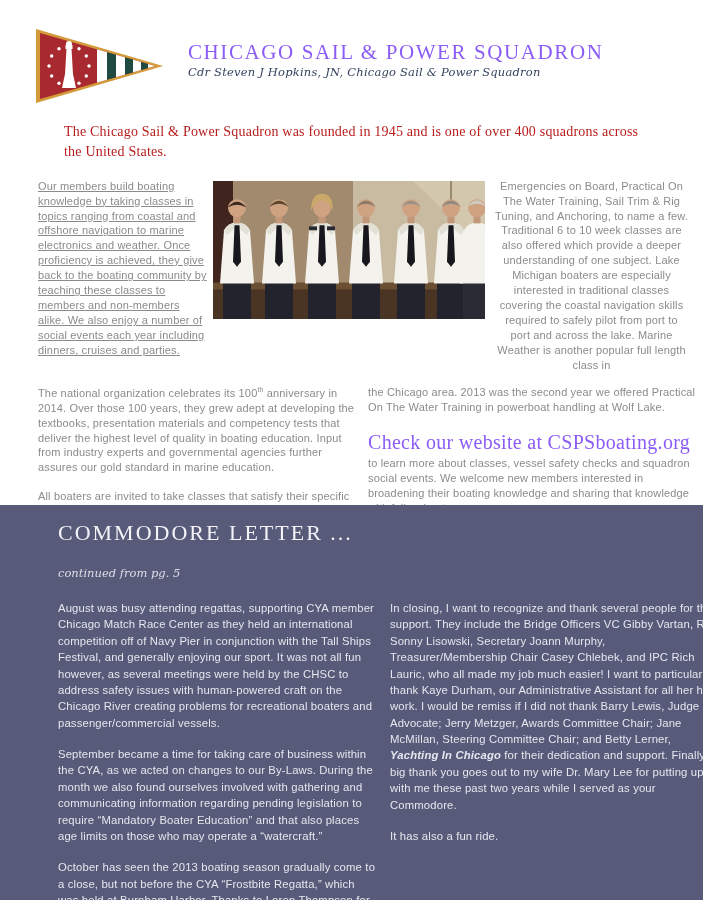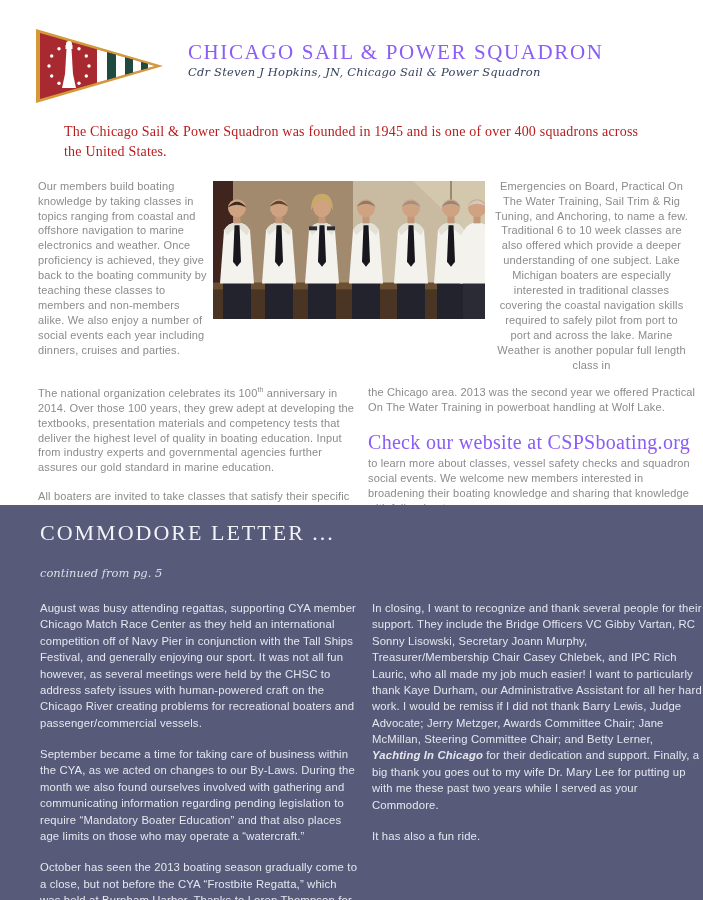--- a/index.html
+++ b/index.html
@@ -15,35 +15,35 @@
   .hdr-sub{font-family:"DejaVu Serif",serif;font-style:italic;font-size:11.5px;
            color:#35425f;letter-spacing:0.2px;}
 
   
   .headline{margin:14px 0 0 64px;width:578px;font-family:"Liberation Serif",serif;
             font-size:14px;line-height:1.45;color:#b91c1c;letter-spacing:0.2px;}
 
   
   .body-txt{font-size:11px;line-height:1.36;color:#8b8b8b;letter-spacing:0.15px;}
   .main-top{display:flex;margin:16px 0 0 38px;}
-  .col-left{width:171px;flex:0 0 auto;}
+  .col-left{width:171px;flex:0 0 auto;text-decoration:underline;}
   .photo-wrap{width:272px;height:138px;margin:2px 0 0 4px;flex:0 0 auto;}
   .col-right{width:193px;margin-left:10px;flex:0 0 auto;text-align:center;}
   .main-bottom{display:flex;margin:12px 0 0 38px;}
   .bottom-left{width:318px;flex:0 0 auto;}
   .bottom-left p{margin:0 0 14px 0;}
   .bottom-right{width:334px;margin-left:12px;flex:0 0 auto;}
   .bottom-right p{margin:0 0 14px 0;}
   .cta-serif{font-family:"Liberation Serif",serif;font-size:20px;color:#8b5cf6;
              letter-spacing:0.3px;}
   sup{font-size:7px;}
 
   
   .commodore{position:absolute;left:0;top:505px;width:703px;height:395px;
-             background:#575b79;box-sizing:border-box;padding:15px 0 0 40px;}
+             background:#575b79;box-sizing:border-box;padding:15px 0 0 58px;}
   .c-title{font-family:"Liberation Serif",serif;font-size:22px;letter-spacing:2px;
            color:#f2f2f7;font-weight:400;}
   .c-sub{font-family:"DejaVu Serif",serif;font-style:italic;font-size:11.5px;
          color:#dddde8;margin-top:20px;}
   .c-cols{display:flex;margin-top:20px;}
   .c-left{width:318px;flex:0 0 auto;}
   .c-right{width:332px;margin-left:14px;flex:0 0 auto;}
   .c-txt{font-size:11.3px;line-height:1.45;color:#e6e6ef;letter-spacing:0.15px;}
   .c-txt p{margin:0 0 15px 0;}
   .em-bi{font-weight:bold;font-style:italic;}

